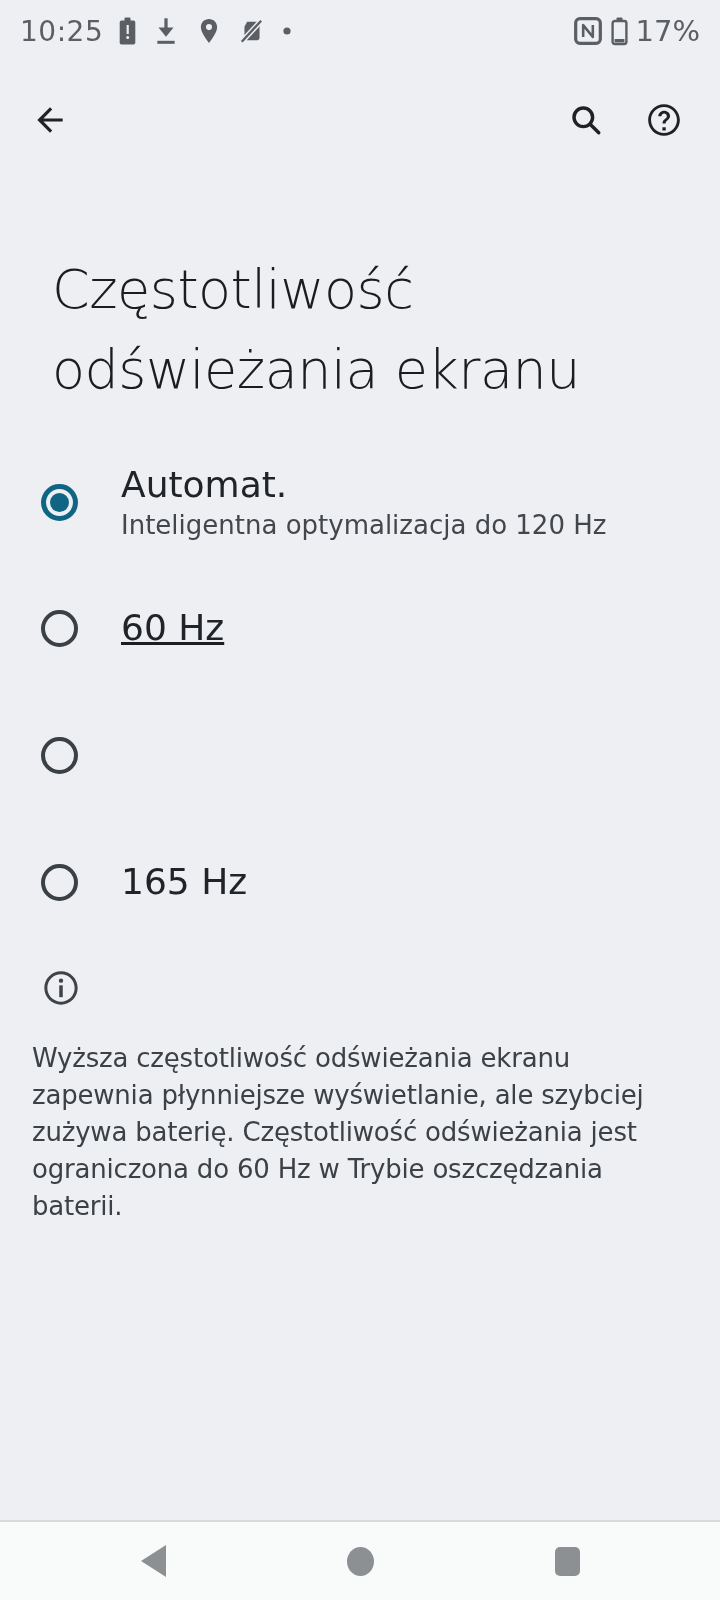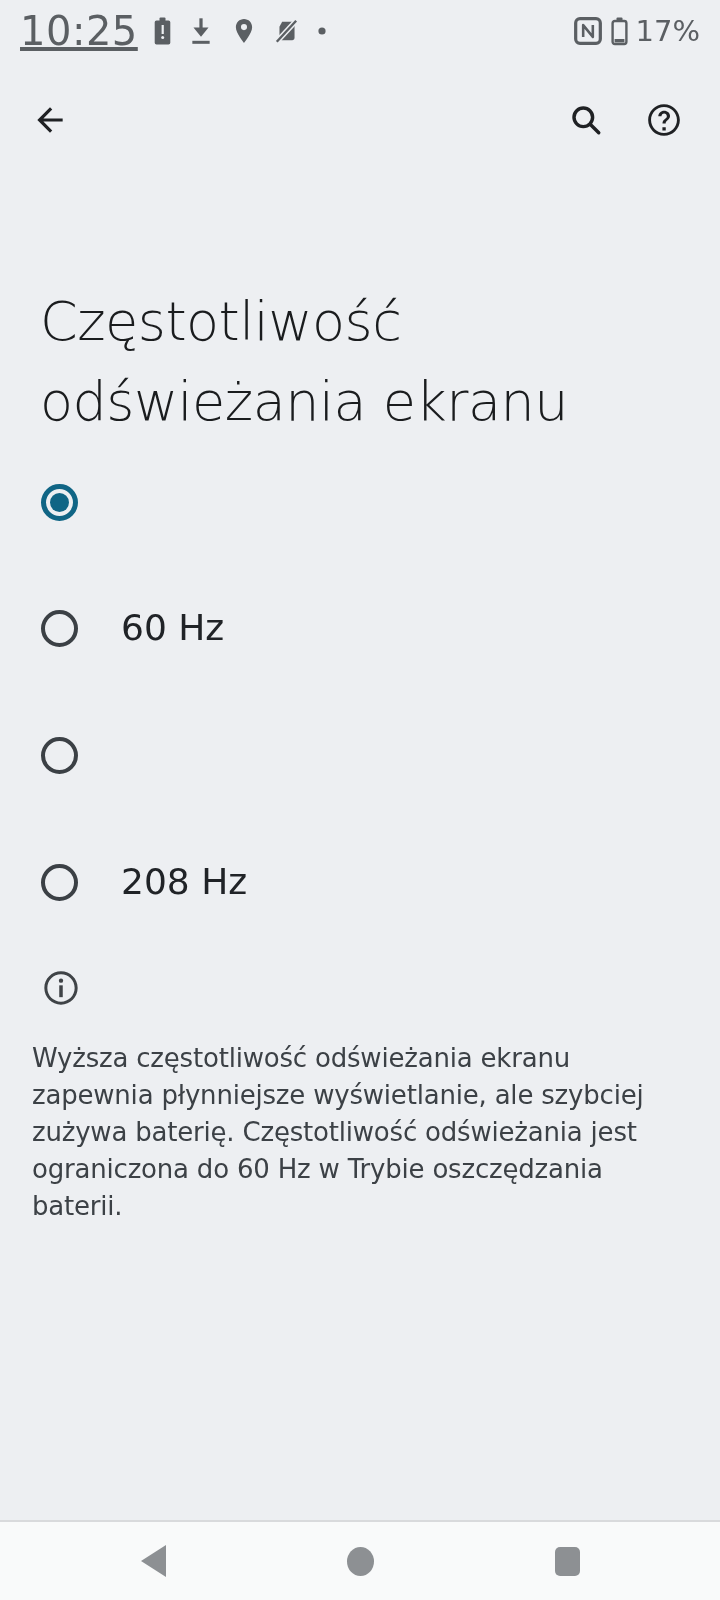--- a/index.html
+++ b/index.html
@@ -13,48 +13,48 @@
     overflow:hidden;
   }
   
   .status-bar {
     position:absolute; top:0; left:0; right:0; height:62px;
     display:flex; align-items:center; padding:0 20px;
     color:#5b5f63;
   }
   .status-left { display:flex; align-items:center; gap:16px; }
   .status-right { margin-left:auto; display:flex; align-items:center; gap:8px; }
-  .status-time { font-size:40px; letter-spacing:0.5px;text-decoration:underline; }
+  .status-time { font-size:28px; letter-spacing:0.5px; }
   .sicon { display:flex; align-items:center; }
   .sicon svg { display:block; }
   .status-pct { font-size:29px; }
   
   .app-bar {
     position:absolute; top:90px; left:0; right:0; height:60px;
     display:flex; align-items:center; padding:0 34px 0 28px;
     color:#1f2124;
   }
   .appbar-spacer { flex:1; }
   .icon-btn { width:44px; height:44px; display:flex; align-items:center; justify-content:center; cursor:pointer; }
   .icon-btn svg { display:block; }
   .appbar-right { display:flex; align-items:center; gap:34px; }
   
   .page-title {
-    position:absolute; left:40px; top:250px; width:580px;
+    position:absolute; left:52px; top:250px; width:580px;
     font-size:54px; line-height:80px; font-weight:300;
-    letter-spacing:-0.5px; color:#1a1c1e;margin-top:32px;
+    letter-spacing:-0.5px; color:#1a1c1e;
   }
   
   .option-row {
     position:absolute; left:41px; right:30px;
     display:flex; align-items:center; gap:43px; min-height:78px;
     cursor:pointer;
   }
   .option-row.r0 { top:463px; }
-  .option-row.r1 { top:589px; }
+  .option-row.r1 { top:589px;text-decoration:underline; }
   .option-row.r2 { top:716px; }
   .option-row.r3 { top:843px; }
   .radio {
     flex:none; width:37px; height:37px; border-radius:50%;
     border:4px solid #3b4045; position:relative;
   }
   .option-row.selected .radio { border-color:var(--accent); border-width:5px; }
   .option-row.selected .radio::after {
     content:""; position:absolute; inset:4px; border-radius:50%;
     background:var(--accent);
@@ -168,39 +168,43 @@
         </svg>
       </span>
     </div>
   </div>
 </div>
 
 <h1 class="page-title">Częstotliwość odświeżania ekranu</h1>
 
 <div class="option-row r0 selected">
   <span class="radio"></span>
+  <span class="option-texts">
+    <span class="option-label">Automat.</span>
+    <span class="option-desc">Inteligentna optymalizacja do 120 Hz</span>
+  </span>
 </div>
 
 <div class="option-row r1">
   <span class="radio"></span>
   <span class="option-texts">
     <span class="option-label">60 Hz</span>
   </span>
 </div>
 
 <div class="option-row r2">
   <span class="radio"></span>
   <span class="option-texts">
   </span>
 </div>
 
 <div class="option-row r3">
   <span class="radio"></span>
   <span class="option-texts">
-    <span class="option-label">208 Hz</span>
+    <span class="option-label">165 Hz</span>
   </span>
 </div>
 
 <div class="info-row">
   <svg width="40" height="40" viewBox="0 0 24 24" fill="#3f4347">
     <path d="M12 2C6.48 2 2 6.48 2 12s4.48 10 10 10 10-4.48 10-10S17.52 2 12 2zm0 18.2c-4.53 0-8.2-3.67-8.2-8.2S7.47 3.8 12 3.8s8.2 3.67 8.2 8.2-3.67 8.2-8.2 8.2z"></path>
     <rect x="10.95" y="10.4" width="2.1" height="7.1"></rect>
     <circle cx="12" cy="7.6" r="1.3"></circle>
   </svg>
 </div>

